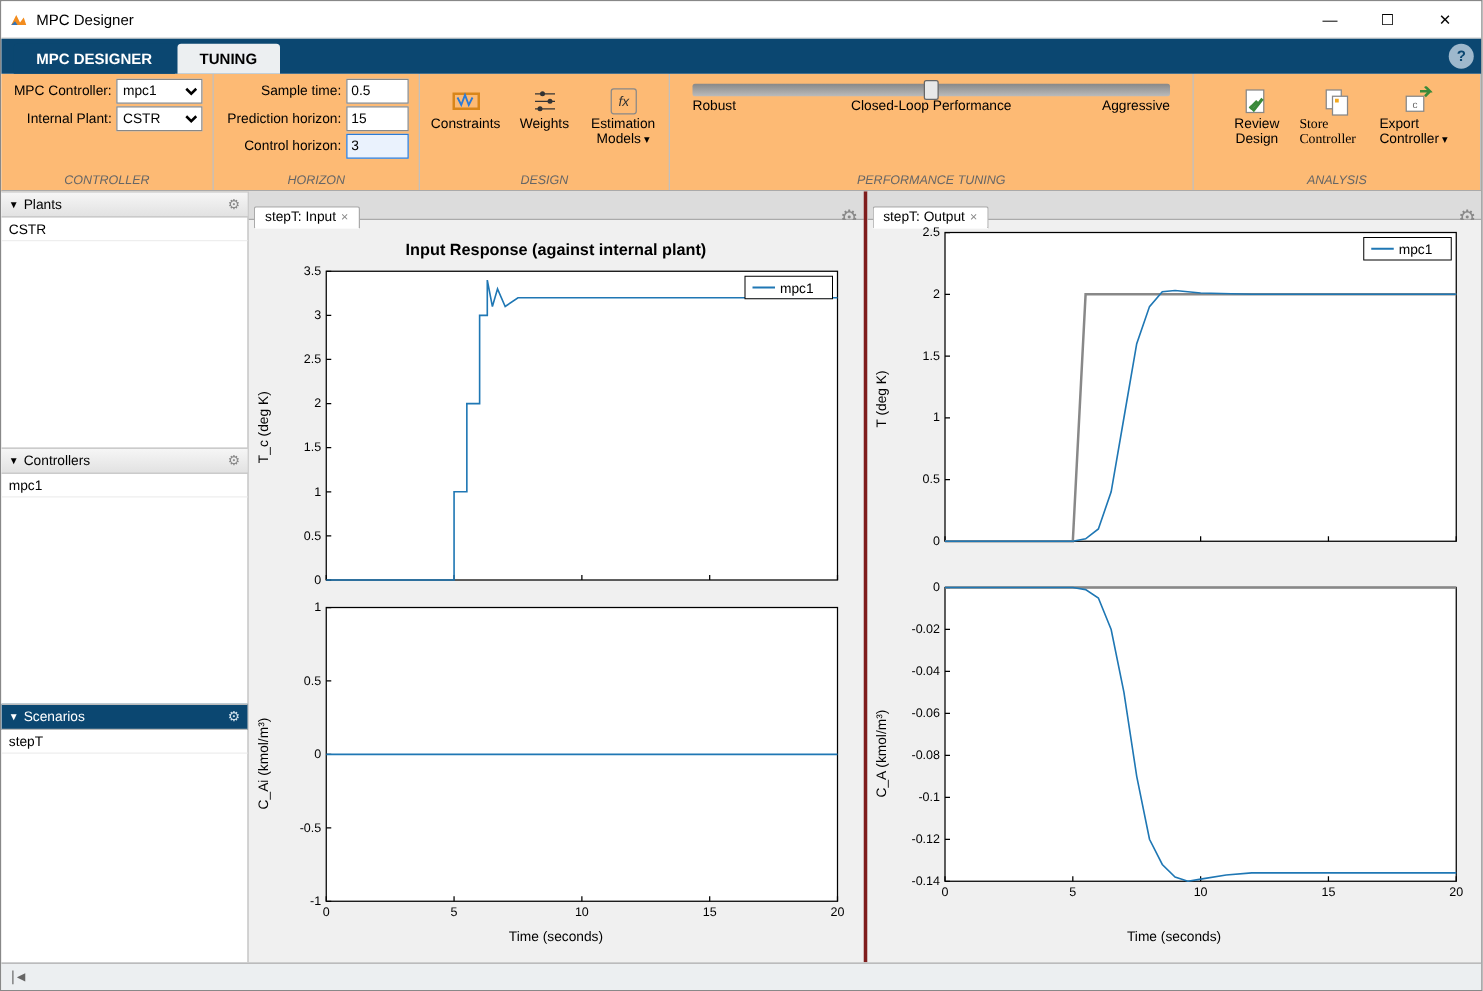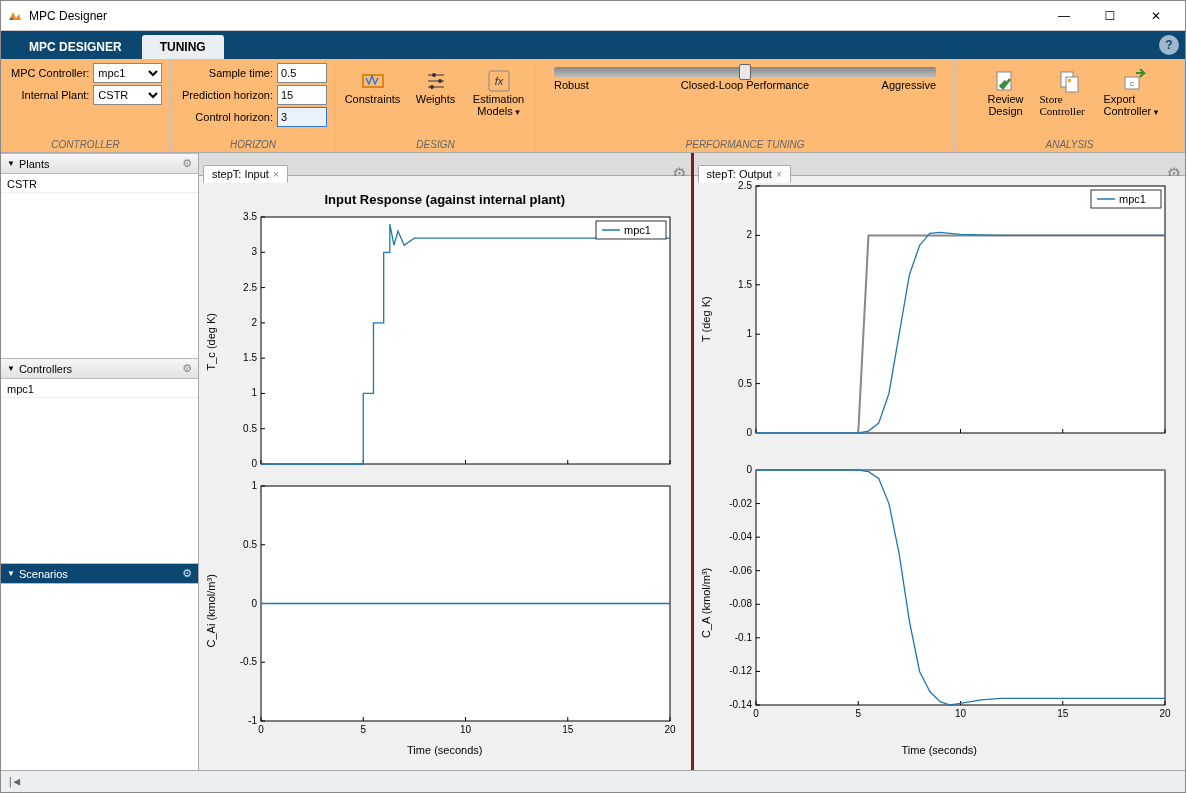--- a/index.html
+++ b/index.html
@@ -251,20 +251,23 @@
       <div class="list">
           <div class="item">mpc1</div>
         </div>
     </div>
     <div class="panel scenarios">
       <div class="panel-header selected">
         <span class="tri">▼</span>
         <span>Scenarios</span>
         <span class="gear">⚙</span>
       </div>
+      <div class="list">
+          <div class="item">stepT</div>
+        </div>
     </div>
   </div>
 
   <div class="charts-area">
 
     <div class="chart-col">
       <div class="chart-tab">
         <div class="doc">
           <span>stepT: Input</span>
           <span class="x">×</span>

